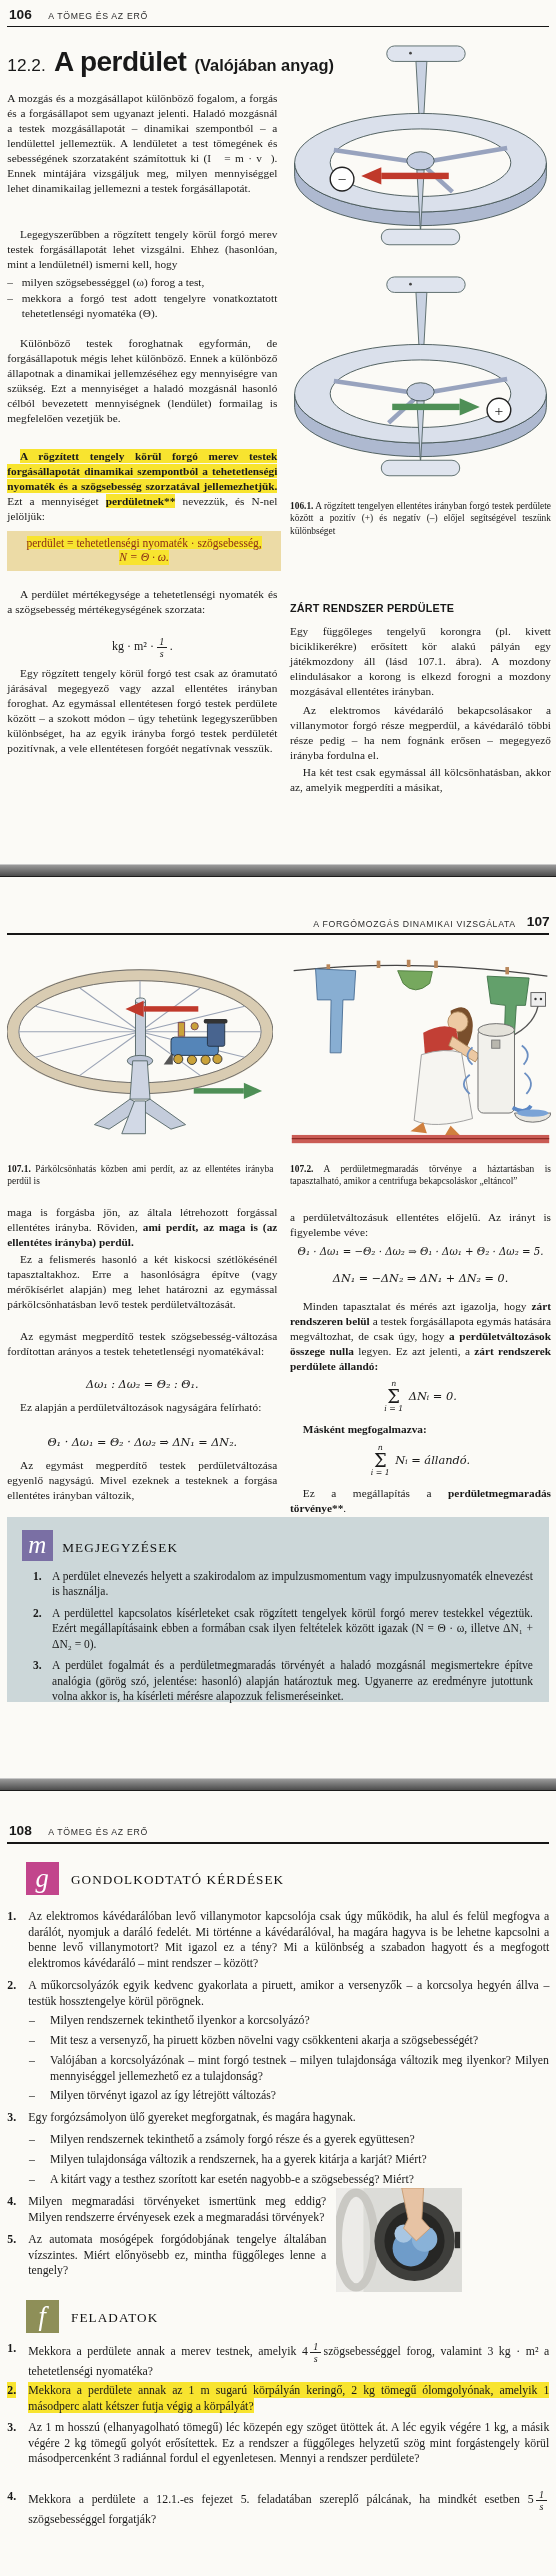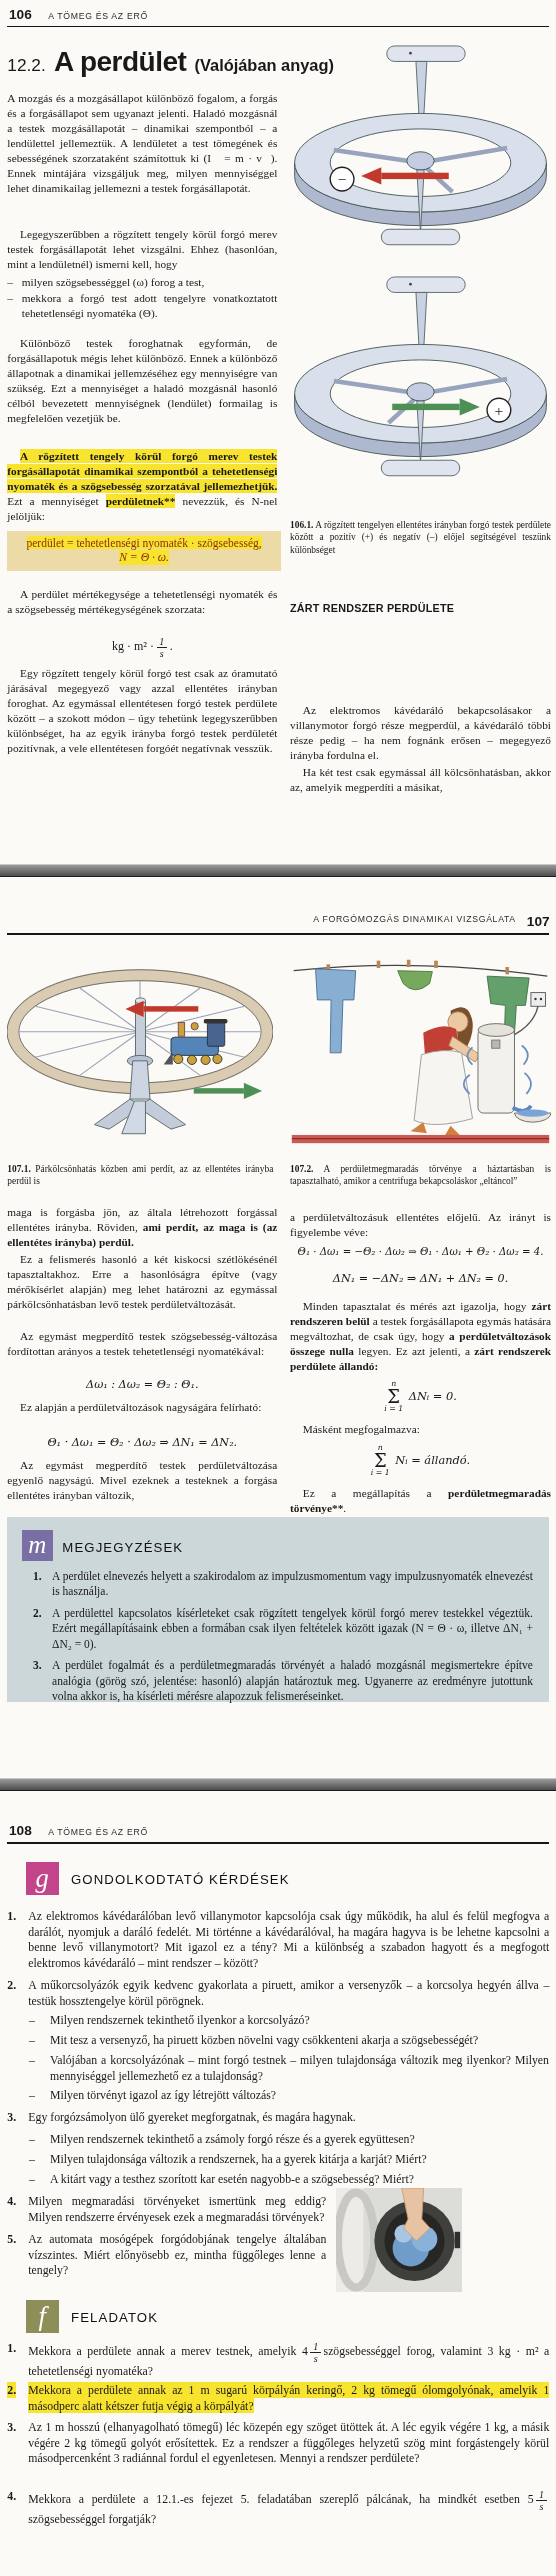--- a/index.html
+++ b/index.html
@@ -50,21 +50,21 @@
   .sigma { font-size:18px; line-height:.95; font-style:normal; }
 
   
   .cap { position:absolute; font-size:9.4px; line-height:12.4px; text-align:justify; }
   .cap .fl { font-weight:bold; }
 
   
   .notebox { position:absolute; background:#ccd7d9; }
   .tile { position:absolute; display:flex; align-items:center; justify-content:center;
           color:#fff; font-family:"Liberation Serif",serif; font-style:italic; }
-  .boxtitle { position:absolute; font-family:Liberation Sans, sans-serif; font-size:13.2px; letter-spacing:1.1px; color:#111; }
+  .boxtitle { position:absolute; font-family:Liberation Serif, serif; font-size:13.2px; letter-spacing:1.1px; color:#111; }
 
   
   .q { position:absolute; display:flex; gap:6.4px; font-size:11.8px; line-height:15.5px; }
   .q .mk { font-weight:bold; flex:0 0 14.6px; }
   .q .tx { flex:1; text-align:justify; }
   .nitem { display:flex; gap:6.4px; font-size:11.5px; line-height:15.3px; margin-bottom:6.4px; }
   .nitem .mk { font-weight:bold; flex:0 0 12.8px; }
   .nitem .tx { flex:1; text-align:justify; }
 
   .photo { position:absolute; }
@@ -147,31 +147,32 @@
     <line x1="143" y1="140" x2="108" y2="172" stroke="#98a3be" stroke-width="5"></line>
     <ellipse cx="143" cy="138" rx="15" ry="10" fill="#c3cce0" stroke="#455"></ellipse>
     <polygon points="139,148 147,148 143,216" fill="#c9d2e2" stroke="#566"></polygon>
     <rect x="100" y="213" width="86" height="17" rx="8.5" fill="#dfe4ee" stroke="#566"></rect>
     <rect x="112" y="151" width="74" height="7" fill="#4e8f56"></rect>
     <polygon points="186,145 186,164 208,154.5" fill="#4e8f56"></polygon>
     <circle cx="229" cy="158" r="13" fill="#fff" stroke="#222" stroke-width="1.5"></circle>
     <text x="229" y="164" text-anchor="middle" font-size="17" fill="#222">+</text>
   </svg>
 
-  <div class="cap" style="left:290px;top:500px;width:261px;margin-top:19px;">
+  <div class="cap" style="left:290px;top:500px;width:261px;">
     <span class="fl">106.1.</span> <span>A rögzített tengelyen ellentétes irányban forgó testek perdülete között a pozitív (+) és negatív (–) előjel segítségével teszünk különbséget</span>
   </div>
 
   <div class="subhead" style="left:290px;top:602px;">ZÁRT RENDSZER PERDÜLETE</div>
+  <div class="p colR" style="top:624px;">Egy függőleges tengelyű korongra (pl. kivett biciklikerékre) erősített kör alakú pályán egy játékmozdony áll (lásd 107.1. ábra). A mozdony elindulásakor a korong is elkezd forogni a mozdony mozgásával ellentétes irányban.</div>
   <div class="p colR ind" style="top:703px;">Az elektromos kávédaráló bekapcsolásakor a villanymotor forgó része megperdül, a kávédaráló többi része pedig – ha nem fognánk erősen – megegyező irányba fordulna el.</div>
   <div class="p colR ind" style="top:765px;">Ha két test csak egymással áll kölcsönhatásban, akkor az, amelyik megperdíti a másikat,</div>
 
   <div class="band" style="top:864px;"></div>
 
-  <div class="abs" style="right:7.3px;top:914px;display:flex;align-items:flex-start;gap:11px;">
+  <div class="abs" style="right:7.3px;top:914px;display:flex;align-items:flex-end;gap:11px;">
     <span class="pchap">A FORGÓMOZGÁS DINAMIKAI VIZSGÁLATA</span>
     <span class="pnum">107</span>
   </div>
   <div class="hrule" style="top:933px;"></div>
 
   <svg class="abs" style="left:7.3px;top:944px;" width="266" height="210" viewBox="0 0 292 230">
     <ellipse cx="146" cy="96" rx="140" ry="62" fill="none" stroke="#d9ccb2" stroke-width="13"></ellipse>
     <ellipse cx="146" cy="96" rx="146" ry="68" fill="none" stroke="#666" stroke-width="1"></ellipse>
     <ellipse cx="146" cy="96" rx="133" ry="56" fill="none" stroke="#666" stroke-width="1"></ellipse>
     <g stroke="#9aa3b5" stroke-width="1.2">
@@ -265,34 +266,34 @@
     <span>maga is forgásba jön, az általa létrehozott forgással ellentétes irányba. Röviden, </span><span class="b">ami perdít, az maga is (az ellentétes irányba) perdül.</span>
   </div>
   <div class="p colL ind" style="top:1252px;">Ez a felismerés hasonló a két kiskocsi szétlökésénél tapasztaltakhoz. Erre a hasonlóságra építve (vagy mérőkísérlet alapján) meg lehet határozni az egymással párkölcsönhatásban levő testek perdületváltozását.</div>
   <div class="p colL ind" style="top:1329px;">Az egymást megperdítő testek szögsebesség-változása fordítottan arányos a testek tehetetlenségi nyomatékával:</div>
   <div class="formula" style="left:7.3px;top:1378px;width:270px;">Δω₁ : Δω₂ = Θ₂ : Θ₁.</div>
   <div class="p colL ind" style="top:1400px;">Ez alapján a perdületváltozások nagyságára felírható:</div>
   <div class="formula" style="left:7.3px;top:1436px;width:270px;">Θ₁ · Δω₁ = Θ₂ · Δω₂  ⇒  ΔN₁ = ΔN₂.</div>
   <div class="p colR" style="top:1210px;">a perdületváltozásuk ellentétes előjelű. Az irányt is figyelembe véve:</div>
 
   <div class="p colL ind" style="top:1458px;">Az egymást megperdítő testek perdületváltozása egyenlő nagyságú. Mivel ezeknek a testeknek a forgása ellentétes irányban változik,</div>
-  <div class="formula fsm" style="left:290px;top:1246px;width:261px;">Θ₁ · Δω₁ = −Θ₂ · Δω₂ ⇒ Θ₁ · Δω₁ + Θ₂ · Δω₂ = 4.</div>
+  <div class="formula fsm" style="left:290px;top:1246px;width:261px;">Θ₁ · Δω₁ = −Θ₂ · Δω₂ ⇒ Θ₁ · Δω₁ + Θ₂ · Δω₂ = 5.</div>
   <div class="formula" style="left:290px;top:1272px;width:261px;font-style:italic;">ΔN₁ = −ΔN₂  ⇒  ΔN₁ + ΔN₂ = 0.</div>
   <div class="p colR ind" style="top:1299px;">
     <span>Minden tapasztalat és mérés azt igazolja, hogy </span><span class="b">zárt rendszeren belül</span><span> a testek forgásállapota egymás hatására megváltozhat, de csak úgy, hogy </span><span class="b">a perdületváltozások összege nulla</span><span> legyen. Ez azt jelenti, a </span><span class="b">zárt rendszerek perdülete állandó:</span>
   </div>
   <div class="sumrow" style="left:290px;top:1380px;width:261px;">
     <span class="sstack">
         <span class="slim">n</span>
         <span class="sigma">Σ</span>
         <span class="slim">i = 1</span>
       </span>
     <span>ΔNᵢ = 0.</span>
   </div>
-  <div class="p colR ind" style="top:1422px;">Másként megfogalmazva:</div>
+  <div class="p colR ind" style="top:1422px;font-weight:bold;">Másként megfogalmazva:</div>
   <div class="sumrow" style="left:290px;top:1444px;width:261px;">
     <span class="sstack">
         <span class="slim">n</span>
         <span class="sigma">Σ</span>
         <span class="slim">i = 1</span>
       </span>
     <span>Nᵢ = állandó.</span>
   </div>
   <div class="p colR ind" style="top:1486px;">
     <span>Ez a megállapítás a </span><span class="b">perdületmegmaradás törvénye**</span><span>.</span>

